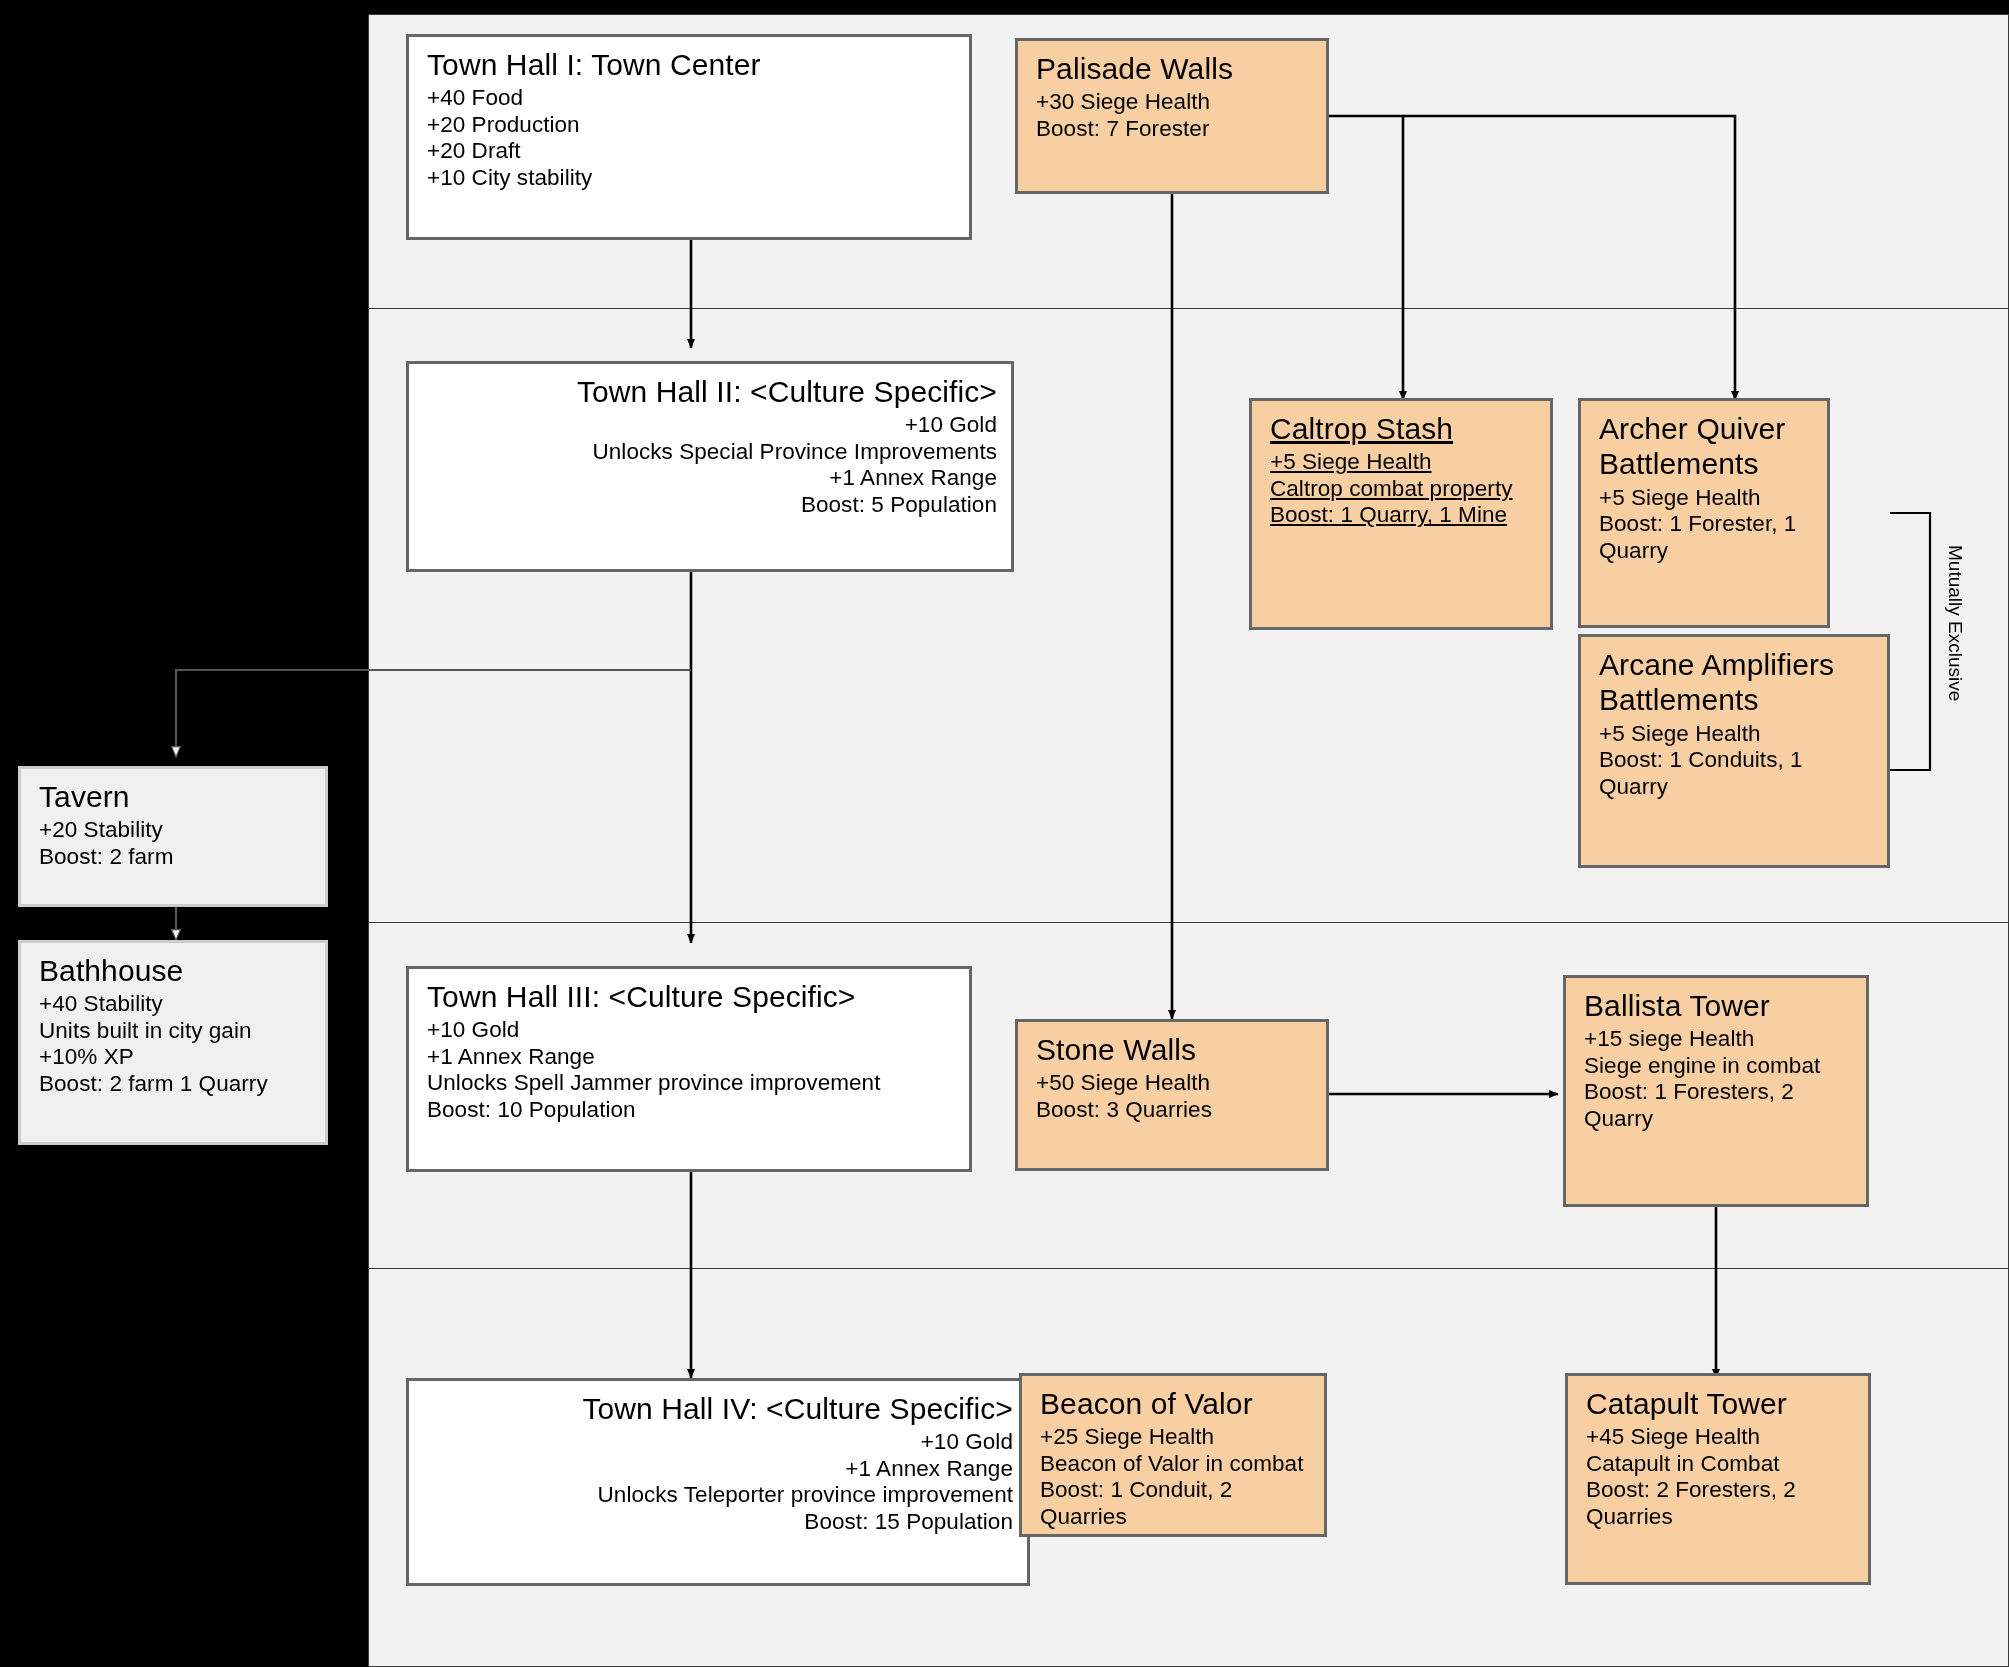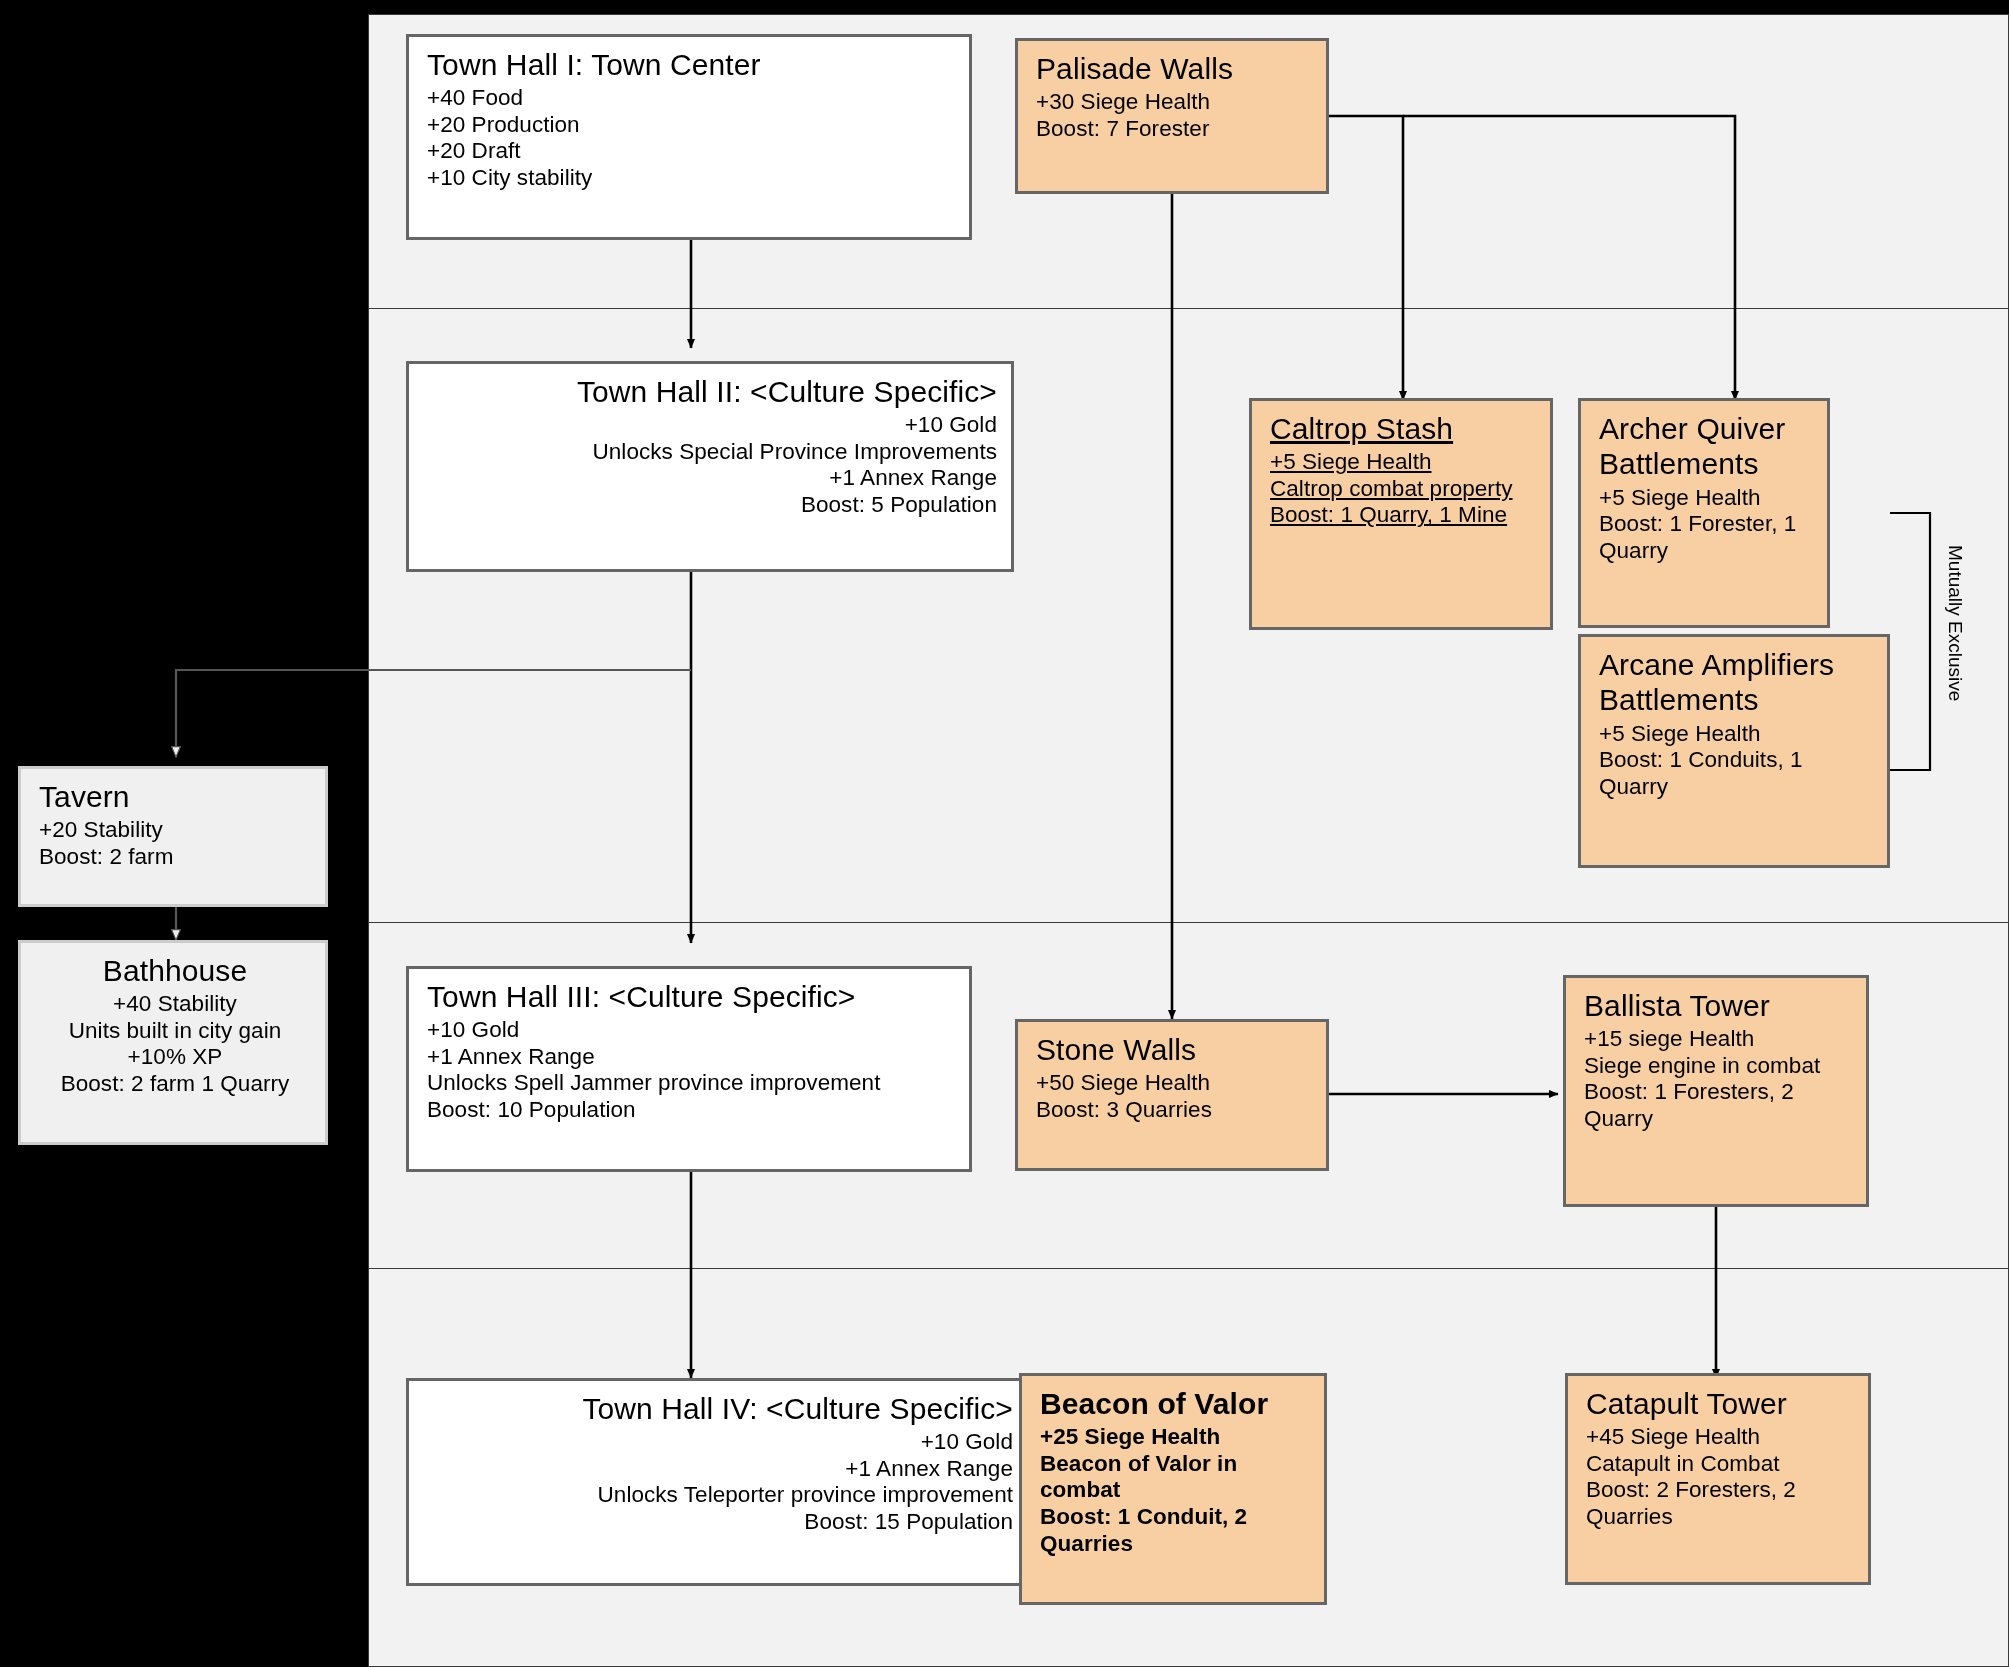--- a/index.html
+++ b/index.html
@@ -167,21 +167,21 @@
   </div>
 
   <div class="vlabel" style="left:1944px; top:545px;">Mutually Exclusive</div>
 
   <div class="node n-white" style="left:18px; top:766px; width:310px; height:141px;">
     <div class="title">Tavern</div>
     <div class="line">+20 Stability</div>
     <div class="line">Boost: 2 farm</div>
   </div>
 
-  <div class="node n-white" style="left:18px; top:940px; width:310px; height:205px;text-align:center;">
+  <div class="node n-white" style="left:18px; top:940px; width:310px; height:205px;">
     <div class="title">Bathhouse</div>
     <div class="line">+40 Stability</div>
     <div class="line">Units built in city gain</div>
     <div class="line">+10% XP</div>
     <div class="line">Boost: 2 farm 1 Quarry</div>
   </div>
 
   <div class="node n-gray" style="left:406px; top:966px; width:566px; height:206px;">
     <div class="title">Town Hall III: &lt;Culture Specific&gt;</div>
     <div class="line">+10 Gold</div>
@@ -204,21 +204,21 @@
   </div>
 
   <div class="node n-gray" style="left:406px; top:1378px; width:624px; height:208px;text-align:right;">
     <div class="title">Town Hall IV: &lt;Culture Specific&gt;</div>
     <div class="line">+10 Gold</div>
     <div class="line">+1 Annex Range</div>
     <div class="line">Unlocks Teleporter province improvement</div>
     <div class="line">Boost: 15 Population</div>
   </div>
 
-  <div class="node n-orange" style="left:1019px; top:1373px; width:308px; height:232px;font-weight:bold;">
+  <div class="node n-orange" style="left:1019px; top:1373px; width:308px; height:164px;">
     <div class="title">Beacon of Valor</div>
     <div class="line">+25 Siege Health</div>
     <div class="line">Beacon of Valor in combat</div>
     <div class="line">Boost: 1 Conduit, 2 Quarries</div>
   </div>
 
   <div class="node n-orange" style="left:1565px; top:1373px; width:306px; height:212px;">
     <div class="title">Catapult Tower</div>
     <div class="line">+45 Siege Health</div>
     <div class="line">Catapult in Combat</div>

